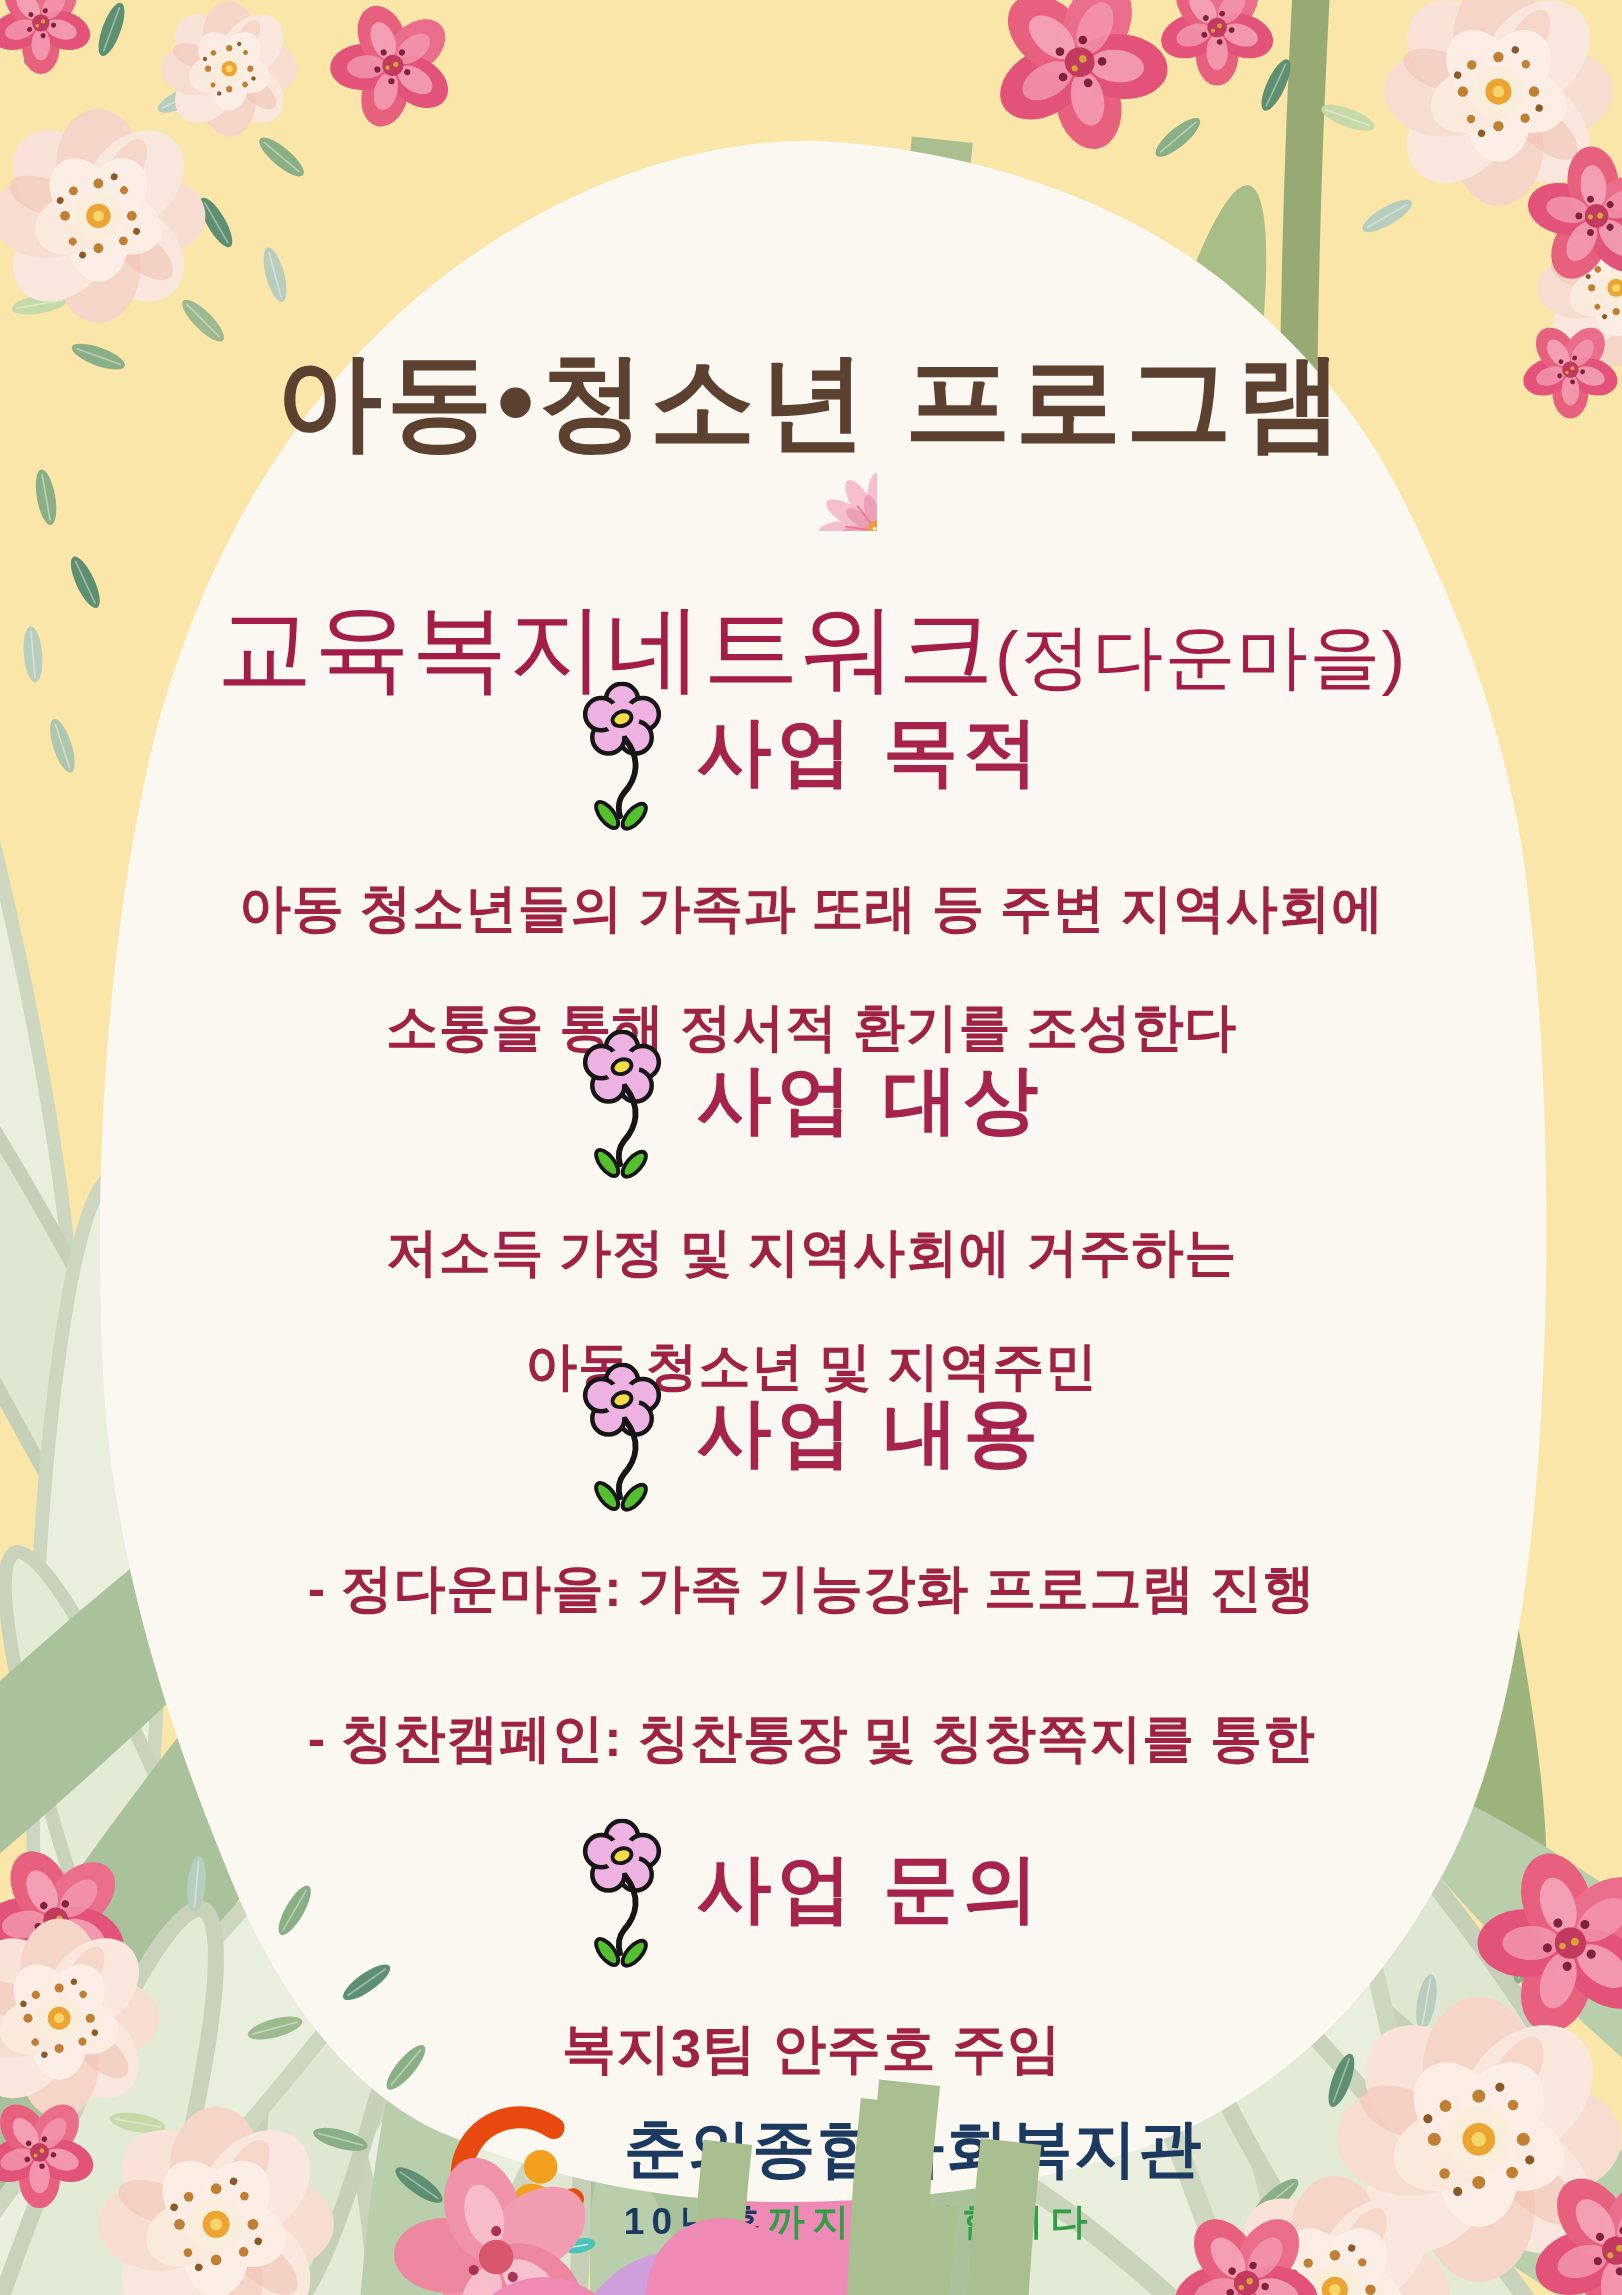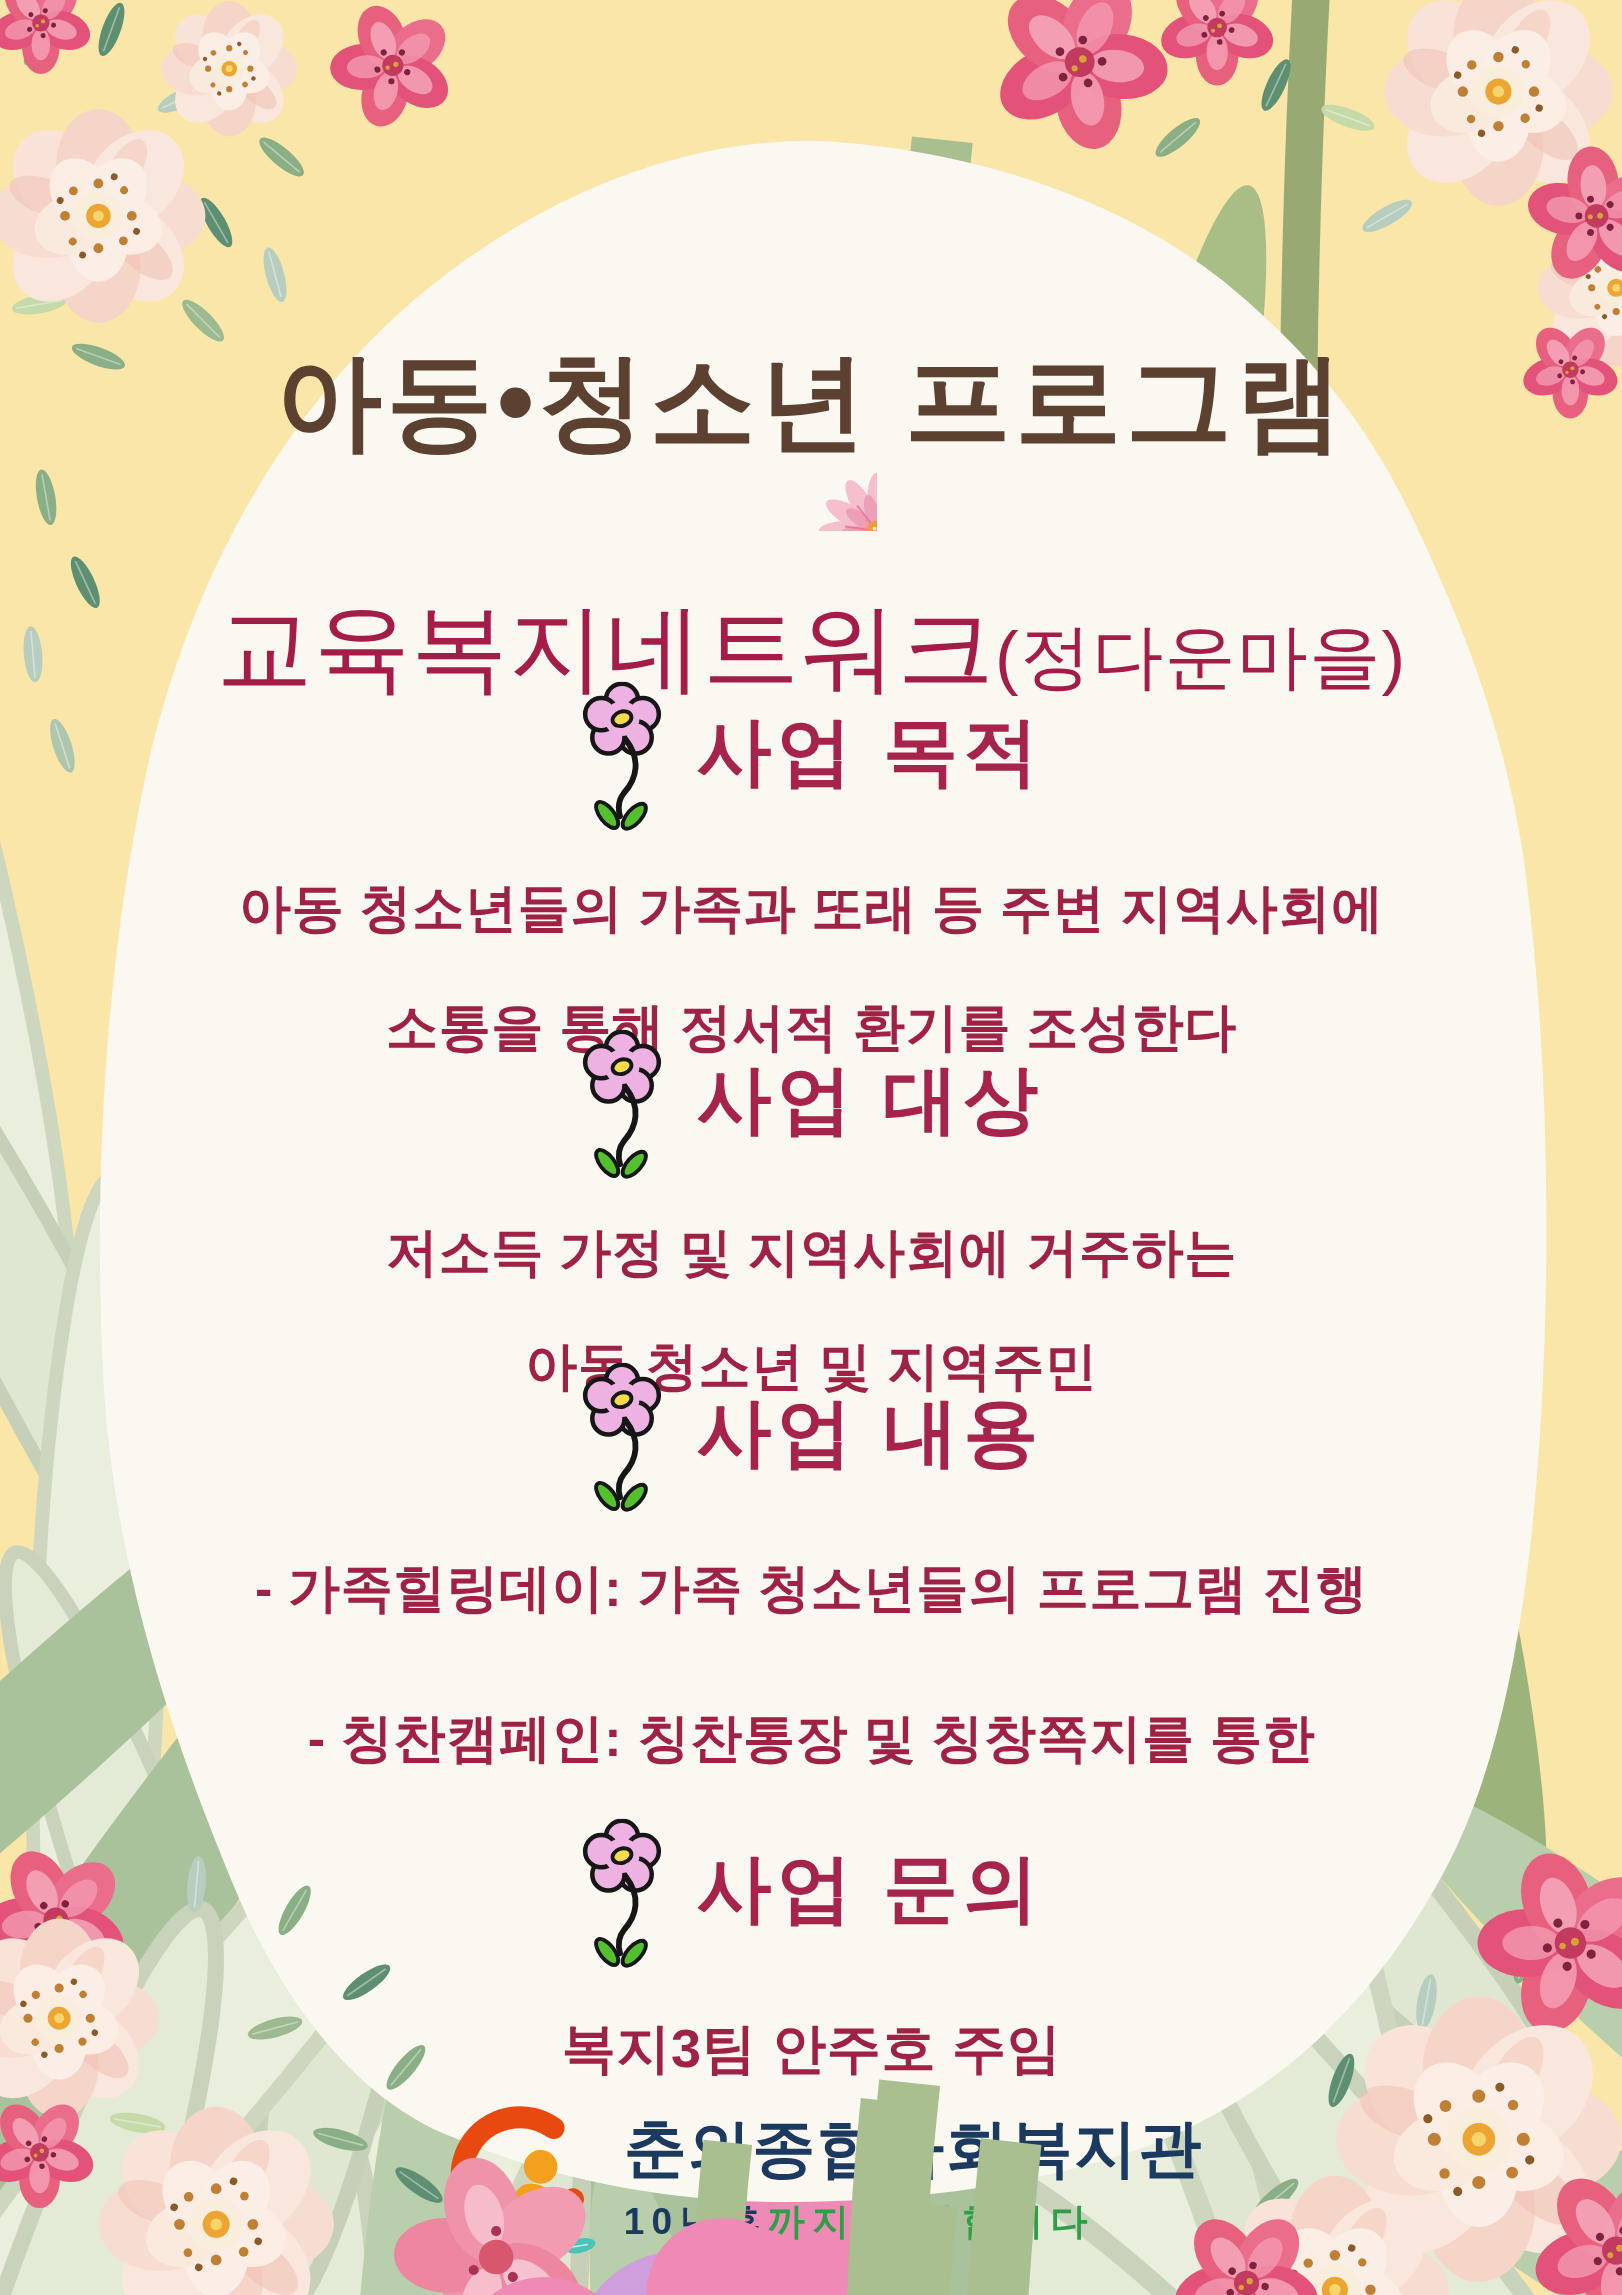--- a/index.html
+++ b/index.html
@@ -349,21 +349,21 @@
   </div>
   <p class="abs body-line" style="top:1166px">저소득 가정 및 지역사회에 거주하는</p>
   <p class="abs body-line" style="top:1280px">아동 청소년 및 지역주민</p>
 
   <div class="sec-row" style="top:1362px">
     <svg class="flower-icon-svg" viewBox="0 0 130 245" aria-hidden="true">
         <use href="#ficon"></use>
       </svg>
     <div class="sec-h">사업 내용</div>
   </div>
-  <p class="abs body-line" style="top:1502px">- 가족힐링데이: 가족 청소년들의 프로그램 진행</p>
+  <p class="abs body-line" style="top:1502px">- 정다운마을: 가족 기능강화 프로그램 진행</p>
   <p class="abs body-line" style="top:1652px">- 칭찬캠페인: 칭찬통장 및 칭창쪽지를 통한</p>
 
   <div class="sec-row" style="top:1818px">
     <svg class="flower-icon-svg" viewBox="0 0 130 245" aria-hidden="true">
         <use href="#ficon"></use>
       </svg>
     <div class="sec-h">사업 문의</div>
   </div>
   <p class="abs body-line contact-line" style="top:1959px">복지3팀 안주호 주임</p>
 

